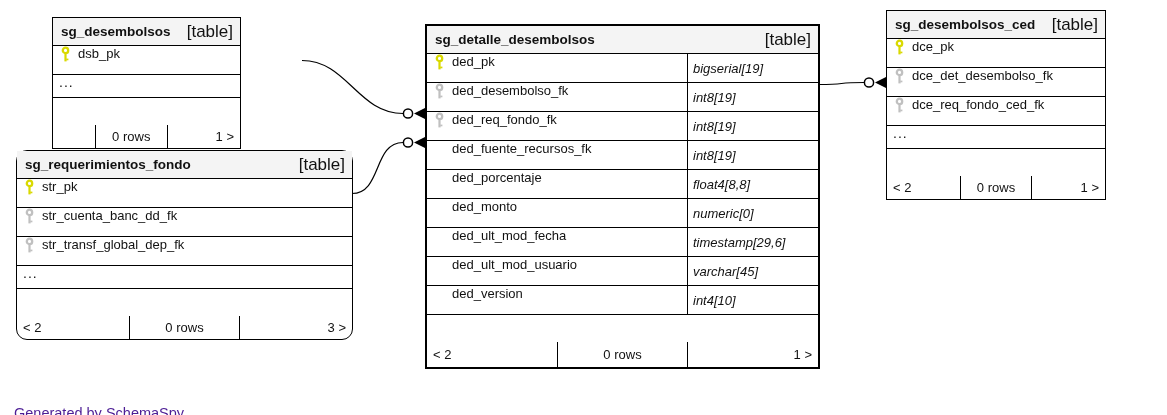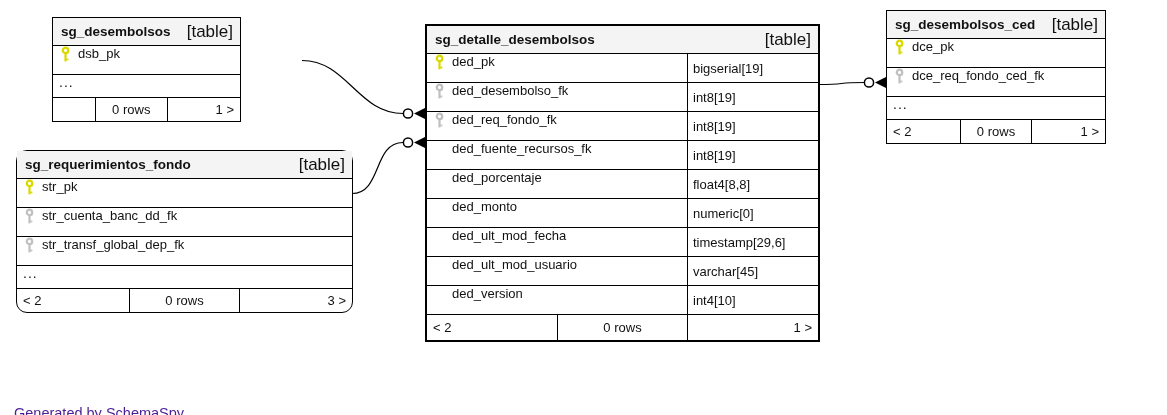--- a/index.html
+++ b/index.html
@@ -33,27 +33,28 @@
     display:flex;align-items:flex-start;height:29px;
     border-bottom:1px solid var(--border);box-sizing:border-box;background:#fff;
   }
   .key-slot{width:25px;flex:0 0 25px;display:flex;align-items:center;justify-content:center;}
   .key-slot svg{display:block;}
   .col-name{flex:1 1 auto;white-space:nowrap;overflow:hidden;}
   .col-type{
     flex:0 0 131px;align-self:stretch;display:flex;align-items:center;
     border-left:1px solid var(--border);padding:0 4px 0 5px;box-sizing:border-box;
     white-space:nowrap;
+    font-style:italic;
   }
   .tbl-dots{
     height:23px;display:flex;align-items:flex-start;padding:0 6px;
     border-bottom:1px solid var(--border);box-sizing:border-box;line-height:14px;
     font-size:14px;letter-spacing:1px;
   }
-  .tbl-footer{display:flex;height:23px;box-sizing:border-box;}
+  .tbl-footer{display:flex;height:23px;box-sizing:border-box;margin-top:27px;}
   .tbl.main .tbl-footer{height:25px;}
   .tbl-footer .cell{
     flex:1 1 33%;display:flex;align-items:center;padding:0 6px;
     box-sizing:border-box;white-space:nowrap;
   }
   .tbl-footer .cell.c{justify-content:center;border-left:1px solid var(--border);border-right:1px solid var(--border);}
   .tbl-footer .cell.r{justify-content:flex-end;}
   
   .tbl[data-table="sg_desembolsos"] .tbl-footer .cell.l{flex:0 0 42px;}
   .footnote{position:absolute;left:14px;top:386px;font-size:14.5px;color:#4c1d95;white-space:nowrap;margin-top:19px;}
@@ -231,20 +232,30 @@
         <span class="col-name">dce_pk</span>
       </div>
       <div class="tbl-row">
         <span class="key-slot">
           <svg width="11" height="17" viewBox="0 0 11 17">
             <circle cx="5.5" cy="4.4" r="2.7" fill="none" stroke="#c0c0c0" stroke-width="2.3"></circle>
             <rect x="4.4" y="6.8" width="2.2" height="8.6" fill="#c0c0c0"></rect>
             <rect x="6.2" y="12.6" width="2.2" height="1.7" fill="#c0c0c0"></rect>
           </svg>
         </span>
+        <span class="col-name">dce_det_desembolso_fk</span>
+      </div>
+      <div class="tbl-row">
+        <span class="key-slot">
+          <svg width="11" height="17" viewBox="0 0 11 17">
+            <circle cx="5.5" cy="4.4" r="2.7" fill="none" stroke="#c0c0c0" stroke-width="2.3"></circle>
+            <rect x="4.4" y="6.8" width="2.2" height="8.6" fill="#c0c0c0"></rect>
+            <rect x="6.2" y="12.6" width="2.2" height="1.7" fill="#c0c0c0"></rect>
+          </svg>
+        </span>
         <span class="col-name">dce_req_fondo_ced_fk</span>
       </div>
       <div class="tbl-dots">...</div>
       <div class="tbl-footer">
         <span class="cell l">&lt; 2</span>
         <span class="cell c">0 rows</span>
         <span class="cell r">1 &gt;</span>
       </div>
     </div>
 

